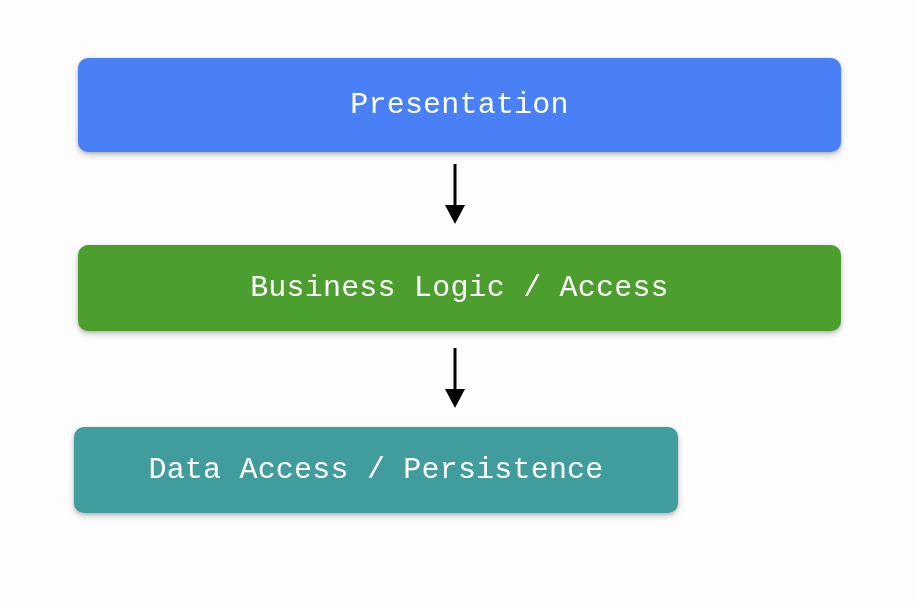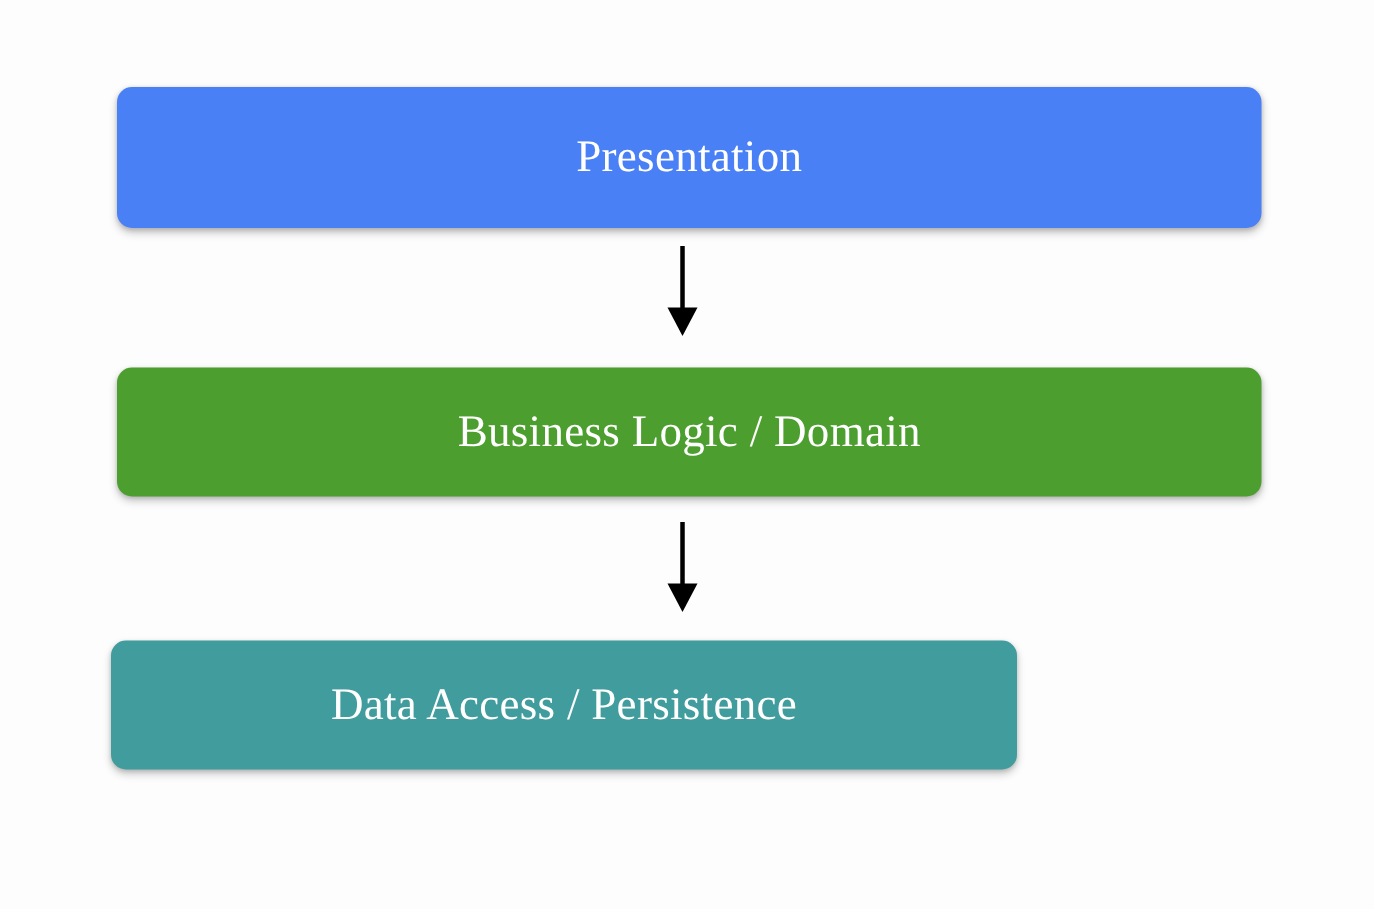--- a/index.html
+++ b/index.html
@@ -29,21 +29,21 @@
     border-radius: 10px;
     display: flex;
     align-items: center;
     justify-content: center;
     box-shadow: 0 3px 6px rgba(0, 0, 0, 0.22),
                 0 1px 3px rgba(0, 0, 0, 0.14);
   }
 
   .layer-label {
     color: #ffffff;
-    font-family: Liberation Serif, serif;
+    font-family: Liberation Mono, monospace;
     font-size: 30px;
     font-weight: 400;
     letter-spacing: 0.2px;
     line-height: 1;
     white-space: nowrap;
     -webkit-font-smoothing: antialiased;
   }
 
   
   #box-presentation {
@@ -95,21 +95,21 @@
   </div>
 
   <div class="flow-arrow" id="arrow-presentation-to-business">
     <svg viewBox="0 0 36 62" preserveAspectRatio="none">
       <line x1="18" y1="1" x2="18" y2="44" stroke="#000000" stroke-width="3"></line>
       <polygon points="8,42 28,42 18,61" fill="#000000"></polygon>
     </svg>
   </div>
 
   <div class="layer-box" id="box-business-logic" style="background-color: rgb(76, 158, 46);">
-    <span class="layer-label" style="color: rgb(255, 255, 255);">Business Logic / Domain</span>
+    <span class="layer-label" style="color: rgb(255, 255, 255);">Business Logic / Access</span>
   </div>
 
   <div class="flow-arrow" id="arrow-business-to-data">
     <svg viewBox="0 0 36 62" preserveAspectRatio="none">
       <line x1="18" y1="1" x2="18" y2="44" stroke="#000000" stroke-width="3"></line>
       <polygon points="8,42 28,42 18,61" fill="#000000"></polygon>
     </svg>
   </div>
 
   <div class="layer-box" id="box-data-access" style="background-color: rgb(65, 156, 158);">

